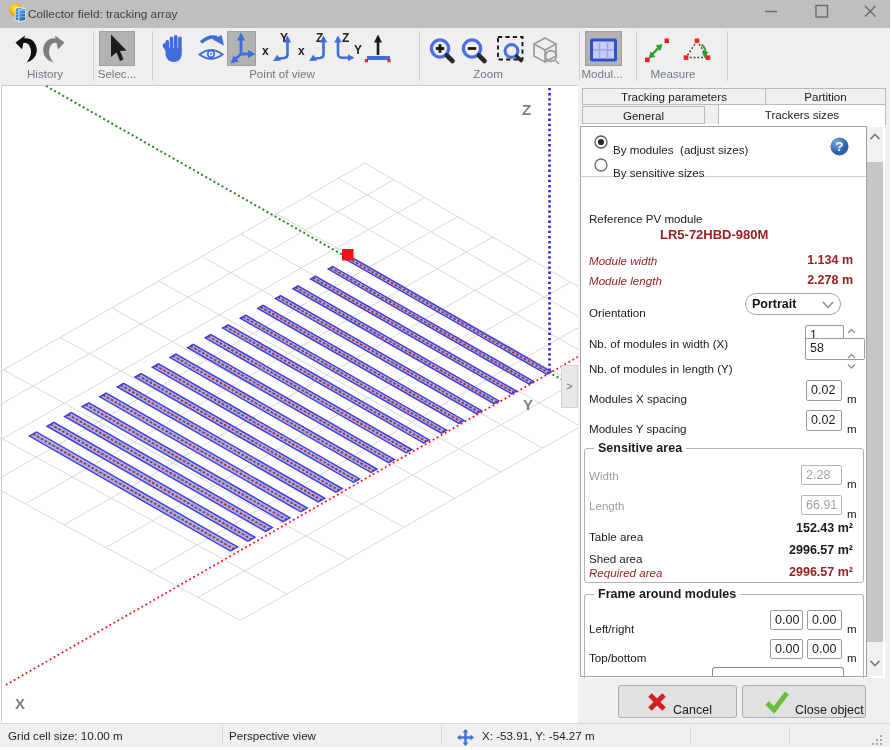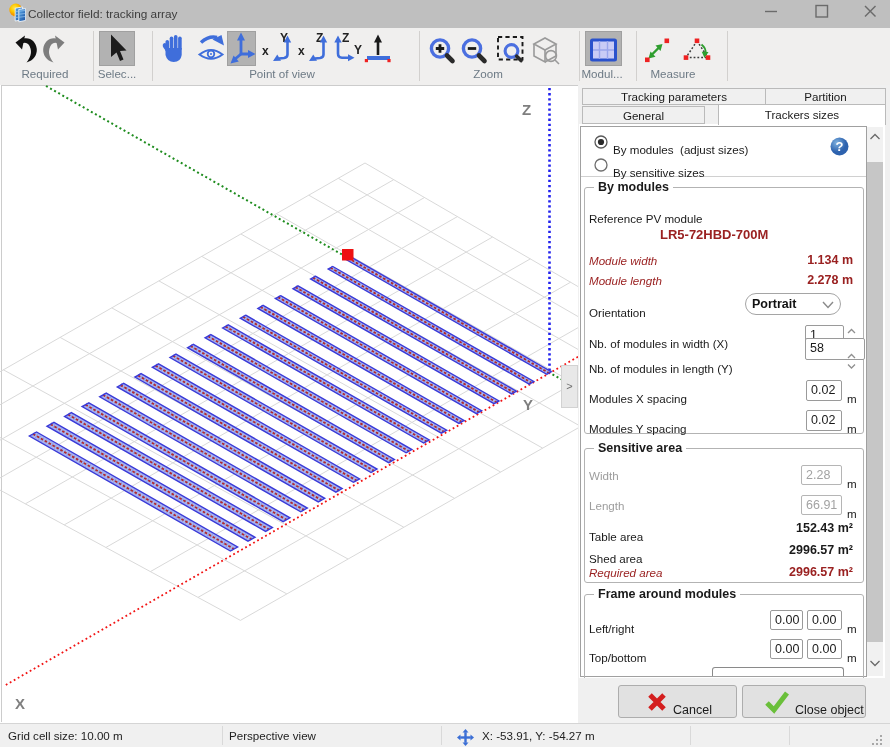--- a/index.html
+++ b/index.html
@@ -59,21 +59,21 @@
  <line x1="101" y1="2" x2="111.5" y2="12.5"></line>
       <line x1="111.5" y1="2" x2="101" y2="12.5"></line>
 </svg>
 <div class="abs" id="toolbar"></div>
     <div class="tsep" style="left:93px;top:31px"></div>
     <div class="tsep" style="left:152px;top:31px"></div>
     <div class="tsep" style="left:419px;top:31px"></div>
     <div class="tsep" style="left:579px;top:31px"></div>
     <div class="tsep" style="left:636px;top:31px"></div>
     <div class="tsep" style="left:727px;top:31px"></div>
-    <div class="tlabel" style="left:45px">Required</div>
+    <div class="tlabel" style="left:45px">History</div>
     <div class="tlabel" style="left:117px">Selec...</div>
     <div class="tlabel" style="left:282px">Point of view</div>
     <div class="tlabel" style="left:488px">Zoom</div>
     <div class="tlabel" style="left:602px">Modul...</div>
     <div class="tlabel" style="left:673px">Measure</div>
     <div class="pressed" style="left:99px;top:31px;width:36px;height:35px"></div>
     <div class="pressed" style="left:227px;top:31px;width:29px;height:35px"></div>
     <div class="pressed" style="left:585px;top:31px;width:37px;height:35px"></div>
 <svg class="abs" style="left:0;top:28px" width="890" height="57" viewBox="0 0 890 57">
 
@@ -312,25 +312,22 @@
     <svg class="abs" style="left:830px;top:137px" width="19" height="19">
       <defs>
         <radialGradient id="hg" cx="35%" cy="30%">
           <stop offset="0%" stop-color="#7fb2e0"></stop>
           <stop offset="100%" stop-color="#2d62ae"></stop>
         </radialGradient>
       </defs>
       <circle cx="9.5" cy="9.5" r="9" fill="url(#hg)"></circle>
       <text x="9.5" y="14" text-anchor="middle" font-size="13" font-weight="bold" fill="#fff" font-family="Liberation Sans">?</text>
     </svg>
-    <div class="fs" style="left:584px;top:187px;width:280px;height:247px">
-      <div class="fslegend">By modules</div>
-    </div>
     <div class="lbl" style="left:589px;top:204px">Reference PV module</div>
-    <div class="valm" style="left:660px;top:227px;font-size:13px">LR5-72HBD-700M</div>
+    <div class="valm" style="left:660px;top:227px;font-size:13px">LR5-72HBD-980M</div>
     <div class="lblm" style="left:589px;top:254px">Module width</div>
     <div class="valm" style="left:753px;top:253px;width:100px">1.134 m</div>
     <div class="lblm" style="left:589px;top:274px">Module length</div>
     <div class="valm" style="left:753px;top:273px;width:100px">2.278 m</div>
     <div class="lbl" style="left:589px;top:298px">Orientation</div>
     <div class="abs" style="left:745px;top:293px;width:96px;height:22px;background:#fff;border:1px solid #a5a5a5;border-radius:11px">
 <div class="abs" style="left:6px;top:3px;font-size:12.5px;font-weight:bold;color:#111">Portrait</div>
 <svg class="abs" style="left:76px;top:7px" width="12" height="8">
         <path d="M1 1 L6 6.5 L11 1" fill="none" stroke="#8a8a8a" stroke-width="1.4"></path>
       </svg>

